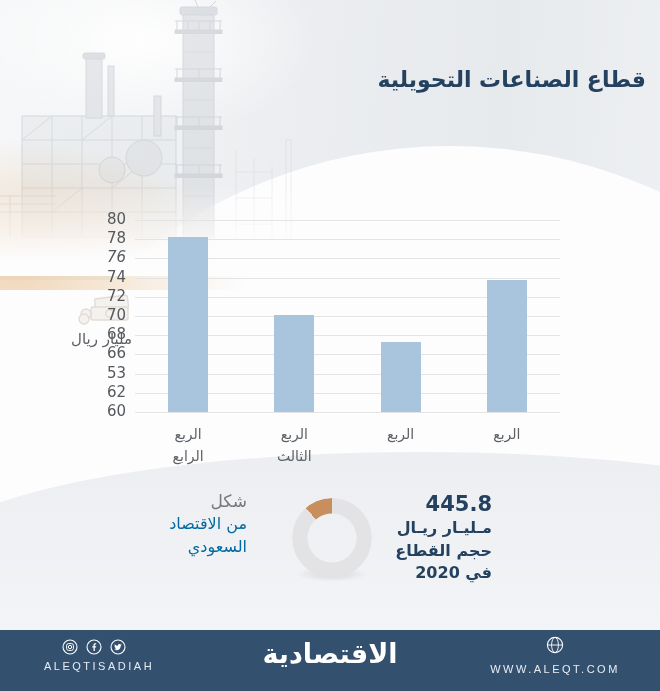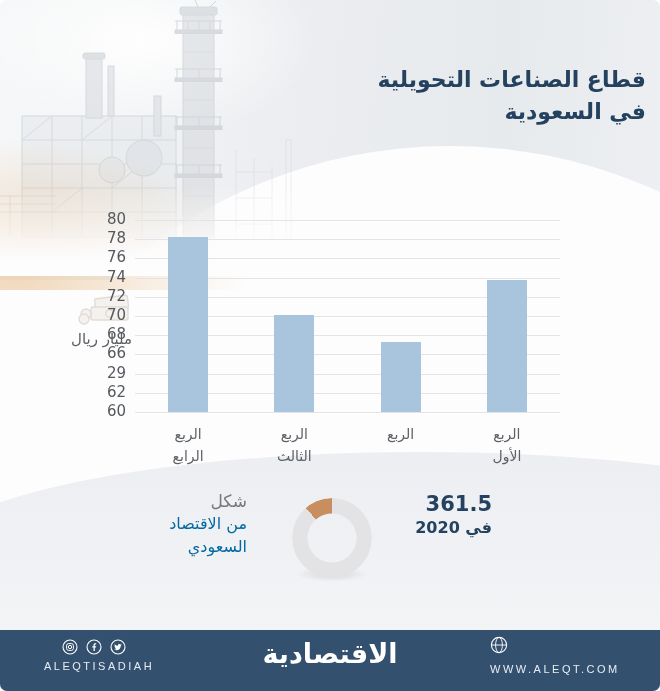--- a/index.html
+++ b/index.html
@@ -1,17 +1,17 @@
 <!DOCTYPE html>
 <html lang="ar"><head>
 <meta charset="utf-8">
 <style>
   html,body{margin:0;padding:0;}
   body{background:#ffffff;font-family:"DejaVu Sans",sans-serif;}
-  .page{position:relative;width:660px;height:691px;overflow:hidden;background:#fdfdfe;border-radius:7px;}
+  .page{position:relative;width:660px;height:691px;overflow:hidden;background:#fdfdfe;}
 
   
   .hero{position:absolute;left:0;top:0;width:660px;height:280px;
         background:linear-gradient(95deg,#f6f7f8 0%,#ebedf0 45%,#e7eaed 75%,#edeff2 100%);}
   .hero-cloud{position:absolute;left:-40px;top:-60px;width:360px;height:200px;border-radius:50%;
         background:radial-gradient(ellipse at center,rgba(255,255,255,.95),rgba(255,255,255,0) 70%);}
   .card-dome{position:absolute;left:-50px;top:146px;width:1000px;height:1000px;border-radius:50%;
         background:#fdfdfe;}
   .plant{position:absolute;left:-4px;top:0;opacity:.62;}
   .warm-tint{position:absolute;left:-30px;top:120px;width:310px;height:170px;pointer-events:none;
@@ -55,21 +55,21 @@
   .size-line{font-size:16px;font-weight:700;color:#24425f;line-height:1.4;}
 
   
   .footer{position:absolute;left:0;bottom:0;width:660px;height:61px;background:#33506f;z-index:6;}
   .footer-left{position:absolute;left:44px;top:9px;width:100px;text-align:center;}
   .social-row{display:flex;justify-content:center;gap:8px;}
   .footer-caption{margin-top:5px;font-size:11px;letter-spacing:2.5px;color:#e8edf3;
         font-family:"Liberation Sans",sans-serif;}
   .brand{position:absolute;left:0;top:8px;width:660px;text-align:center;font-size:27px;font-weight:700;
         color:#ffffff;direction:rtl;}
-  .footer-right{position:absolute;right:40px;top:6px;width:130px;margin-left:38px;}
+  .footer-right{position:absolute;right:40px;top:6px;width:130px;text-align:center;margin-left:38px;}
 </style>
 </head>
 <body>
 
 <div class="page">
 
   <div class="hero">
     <div class="hero-cloud"></div>
   </div>
   <div class="card-dome"></div>
@@ -155,46 +155,45 @@
         <line x1="240" y1="224" x2="276" y2="224"></line>
         <rect x="290" y="140" width="5" height="98"></rect>
       </g>
     </g>
   </svg>
   <div class="warm-tint"></div>
   <div class="hero-fade"></div>
 
   <div class="title-block">
     <div class="title-line">قطاع الصناعات التحويلية</div>
-    <div class="title-line">في السعودية</div>
   </div>
 
   <div class="stats-dome"></div>
 
   <div class="chart">
     <svg class="money-icon" width="56" height="38" viewBox="0 0 56 38">
       <g stroke="#d8d1c7" stroke-width="1.4" fill="#f1eee9">
         <rect x="17" y="5" width="33" height="13" rx="2" transform="rotate(-7 33 11)"></rect>
         <rect x="13" y="15" width="37" height="13" rx="2"></rect>
         <circle cx="31.5" cy="21.5" r="3.8" fill="none"></circle>
         <circle cx="8" cy="22" r="5"></circle>
         <circle cx="6" cy="27" r="5"></circle>
       </g>
     </svg>
     <div class="unit-label">مليار ريال</div>
     <div id="yticks">
         <div class="ytick" style="top: 210px;">80</div>
         <div class="ytick" style="top: 229.2px;">78</div>
-        <div class="ytick" style="top: 248.4px;">76</div>
+        <div class="ytick" style="top: 248.4px; font-style: italic;">76</div>
         <div class="ytick" style="top: 267.6px;">74</div>
         <div class="ytick" style="top: 286.8px;">72</div>
         <div class="ytick" style="top: 306px;">70</div>
         <div class="ytick" style="top: 325.2px;">68</div>
         <div class="ytick" style="top: 344.4px;">66</div>
-        <div class="ytick" style="top: 363.6px;">29</div>
+        <div class="ytick" style="top: 363.6px;">53</div>
         <div class="ytick" style="top: 382.8px;">62</div>
         <div class="ytick" style="top: 402px;">60</div>
       </div>
     <div class="plot" id="plot">
         <div class="gridline" style="top: 0px;"></div>
         <div class="gridline" style="top: 19.2px;"></div>
         <div class="gridline" style="top: 38.4px;"></div>
         <div class="gridline" style="top: 57.6px;"></div>
         <div class="gridline" style="top: 76.8px;"></div>
         <div class="gridline" style="top: 96px;"></div>
@@ -215,35 +214,36 @@
         </div>
         <div class="xlabel" style="left: 106.25px; width: 106.25px;">
           <div>الربع</div>
           <div>الثالث</div>
         </div>
         <div class="xlabel" style="left: 212.5px; width: 106.25px;">
           <div>الربع</div>
         </div>
         <div class="xlabel" style="left: 318.75px; width: 106.25px;">
           <div>الربع</div>
-          <div>الأول</div>
         </div>
       </div>
   </div>
 
   <div class="stats">
     <div class="share-block">
       <div class="share-prefix">شكل</div>
       <div class="share-suffix">من الاقتصاد</div>
       <div class="share-suffix">السعودي</div>
     </div>
     <div class="donut-shadow"></div>
     <div class="donut" id="donut" style="background: conic-gradient(from -41.04deg, rgb(201, 142, 93) 0deg, rgb(201, 142, 93) 41.04deg, rgb(227, 227, 230) 41.04deg, rgb(227, 227, 230) 360deg);"></div>
     <div class="size-block">
-      <div class="size-value">361.5</div>
+      <div class="size-value">445.8</div>
+      <div class="size-line">مـليـار ريـال</div>
+      <div class="size-line">حجم القطاع</div>
       <div class="size-line">في 2020</div>
     </div>
   </div>
 
   <div class="footer" id="footer" style="background: rgb(51, 80, 111);">
     <div class="footer-left">
       <div class="social-row">
         <svg width="16" height="16" viewBox="0 0 16 16">
           <circle cx="8" cy="8" r="7" fill="none" stroke="#fff" stroke-width="1.1"></circle>
           <rect x="4.6" y="4.6" width="6.8" height="6.8" rx="2" fill="none" stroke="#fff" stroke-width="1"></rect>

